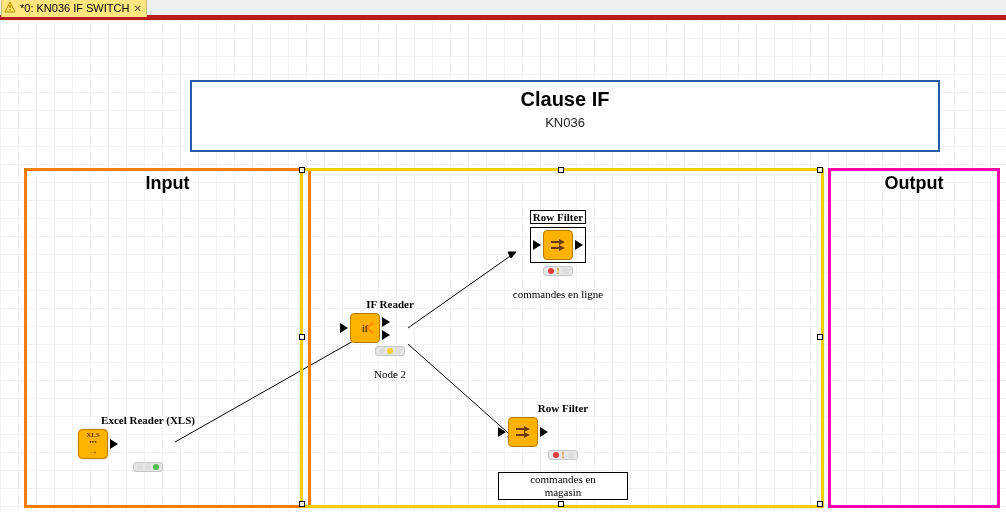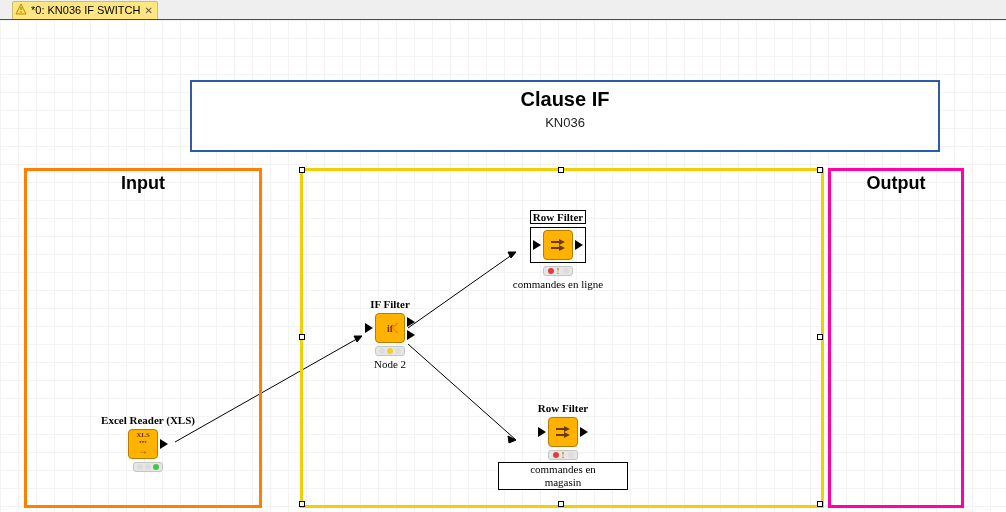--- a/index.html
+++ b/index.html
@@ -7,24 +7,24 @@
     margin: 0; padding: 0;
     width: 1006px; height: 512px;
     font-family: Arial, sans-serif;
     font-size: 12px;
     background: #fff;
     overflow: hidden;
   }
   .tabbar {
     height: 20px;
     background: #efefef;
-    border-bottom: 1px solid #b91c1c;
-    display: flex;
-    align-items: center;
-    padding-left: 12px;
+    border-bottom: 5px solid #b91c1c;
+    display: flex;
+    align-items: center;
+    padding-left: 1px;
   }
   .tab {
     height: 18px;
     background: #ffe680;
     border: 1px solid #c8c070;
     border-bottom: none;
     display: flex;
     align-items: center;
     padding: 0 4px 0 2px;
     font-size: 11px;
@@ -98,21 +98,20 @@
   }
   .node-title.boxed {
     border: 1px solid #000;
     display: inline-block;
     padding: 0 2px;
     background: #fff;
   }
   .node-body {
     display: flex;
     align-items: center;
-    justify-content: center;
     gap: 2px;
   }
   .node-icon {
     width: 30px;
     height: 30px;
     background: #ffb300;
     border: 1px solid #b87d00;
     border-radius: 4px;
     display: flex;
     align-items: center;
@@ -151,21 +150,21 @@
   .dot.yellow { background: #f0d030; }
   .dot.green { background: #4fbf4f; }
   .warn {
     font-size: 9px;
     color: #c08000;
     font-weight: bold;
   }
   .node-caption {
     font-size: 11px;
     color: #000;
-    margin-top: 2px;
+    margin-top: 12px;
     white-space: pre-line;
     line-height: 1.2;
   }
   .node-caption.boxed {
     border: 1px solid #000;
     display: inline-block;
     padding: 0 15px;
     background: #fff;
   }
   svg.wires {
@@ -211,37 +210,37 @@
       <line x1="408" y1="324" x2="516" y2="420"></line>
       <polygon points="516,420 508,416 509,423" fill="#000"></polygon>
     </g>
   </svg>
 
   <div class="title-box" style="left:190px; top:60px; width:750px; height:72px;">
     <div class="big">Clause IF</div>
     <div class="small">KN036</div>
   </div>
 
-  <div class="group" style="left:24px; top:148px; width:238px; height:340px; border-color:#ff7f00;">
+  <div class="group" style="left:24px; top:148px; width:287px; height:340px; border-color:#ff7f00;">
     <div class="group-label">Input</div>
   </div>
 
   <div class="group" style="left:300px; top:148px; width:524px; height:340px; border-color:#f0d000;">
 
     <div class="sel-handle" style="left:0; top:0;"></div>
     <div class="sel-handle" style="left:50%; top:0;"></div>
     <div class="sel-handle" style="left:100%; top:0;"></div>
     <div class="sel-handle" style="left:0; top:50%;"></div>
     <div class="sel-handle" style="left:100%; top:50%;"></div>
     <div class="sel-handle" style="left:0; top:100%;"></div>
     <div class="sel-handle" style="left:50%; top:100%;"></div>
     <div class="sel-handle" style="left:100%; top:100%;"></div>
   </div>
 
-  <div class="group" style="left:828px; top:148px; width:136px; height:340px; border-color:#ff00aa;">
+  <div class="group" style="left:828px; top:148px; width:172px; height:340px; border-color:#ff00aa;">
     <div class="group-label">Output</div>
   </div>
 
   <div class="node" style="left:78px; top:394px; width:140px;">
     <div class="node-title">Excel Reader (XLS)</div>
     <div class="node-body">
       <div class="node-icon">
         <div style="font-size:7px;font-weight:bold;color:#6a3a00;line-height:1;">
           <div>XLS</div>
           <div>•••</div>
@@ -251,21 +250,21 @@
       <div class="port"></div>
     </div>
     <div class="status">
       <div class="dot"></div>
         <div class="dot"></div>
         <div class="dot green"></div>
     </div>
   </div>
 
   <div class="node" style="left:340px; top:278px; width:100px;">
-    <div class="node-title">IF Filter</div>
+    <div class="node-title">IF Reader</div>
     <div class="node-body">
       <div class="port"></div>
       <div class="node-icon">
         <span style="font-size:10px;font-weight:bold;color:#6a3a00;">if</span>
         <svg width="12" height="14" style="position:absolute;right:2px;" viewBox="0 0 12 14">
           <path d="M2 7 L8 2 M2 7 L8 12" stroke="#ff7f00" stroke-width="1.5" fill="none"></path>
         </svg>
       </div>
       <div class="ports-right">
         <div class="port"></div>

